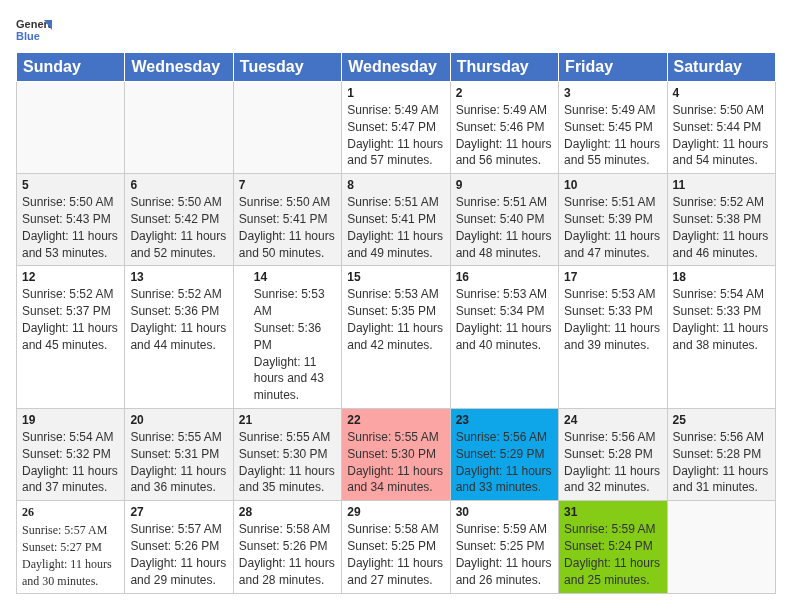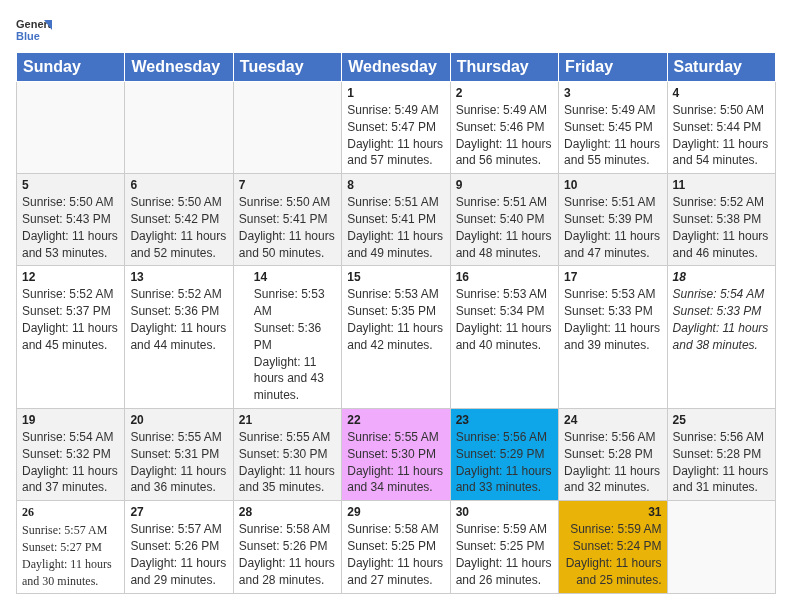--- a/index.html
+++ b/index.html
@@ -213,21 +213,21 @@
         <div class="day-info">
           Sunrise: 5:53 AM<br>Sunset: 5:34 PM<br>Daylight: 11 hours and 40 minutes.
         </div>
       </td>
         <td style="background: rgb(255, 255, 255);">
         <div class="day-number">17</div>
         <div class="day-info">
           Sunrise: 5:53 AM<br>Sunset: 5:33 PM<br>Daylight: 11 hours and 39 minutes.
         </div>
       </td>
-        <td style="background: rgb(255, 255, 255); font-style: italic;">
+        <td style="background: rgb(255, 255, 255);">
         <div class="day-number">18</div>
         <div class="day-info">
           Sunrise: 5:54 AM<br>Sunset: 5:33 PM<br>Daylight: 11 hours and 38 minutes.
         </div>
       </td>
       </tr>
       <tr>
         <td style="background: rgb(242, 242, 242);">
         <div class="day-number">19</div>
         <div class="day-info">
@@ -239,21 +239,21 @@
         <div class="day-info">
           Sunrise: 5:55 AM<br>Sunset: 5:31 PM<br>Daylight: 11 hours and 36 minutes.
         </div>
       </td>
         <td style="background: rgb(242, 242, 242);">
         <div class="day-number">21</div>
         <div class="day-info">
           Sunrise: 5:55 AM<br>Sunset: 5:30 PM<br>Daylight: 11 hours and 35 minutes.
         </div>
       </td>
-        <td style="background: #f0abfc;">
+        <td style="background: #fca5a5;">
         <div class="day-number">22</div>
         <div class="day-info">
           Sunrise: 5:55 AM<br>Sunset: 5:30 PM<br>Daylight: 11 hours and 34 minutes.
         </div>
       </td>
         <td style="background: #0ea5e9;">
         <div class="day-number">23</div>
         <div class="day-info">
           Sunrise: 5:56 AM<br>Sunset: 5:29 PM<br>Daylight: 11 hours and 33 minutes.
         </div>
@@ -295,21 +295,21 @@
         <div class="day-info">
           Sunrise: 5:58 AM<br>Sunset: 5:25 PM<br>Daylight: 11 hours and 27 minutes.
         </div>
       </td>
         <td style="background: rgb(255, 255, 255);">
         <div class="day-number">30</div>
         <div class="day-info">
           Sunrise: 5:59 AM<br>Sunset: 5:25 PM<br>Daylight: 11 hours and 26 minutes.
         </div>
       </td>
-        <td style="background: #eab308; text-align: right;">
+        <td style="background: #84cc16;">
         <div class="day-number">31</div>
         <div class="day-info">
           Sunrise: 5:59 AM<br>Sunset: 5:24 PM<br>Daylight: 11 hours and 25 minutes.
         </div>
       </td>
         <td class="empty-cell"></td>
       </tr>
     </tbody>
 </table>
 

